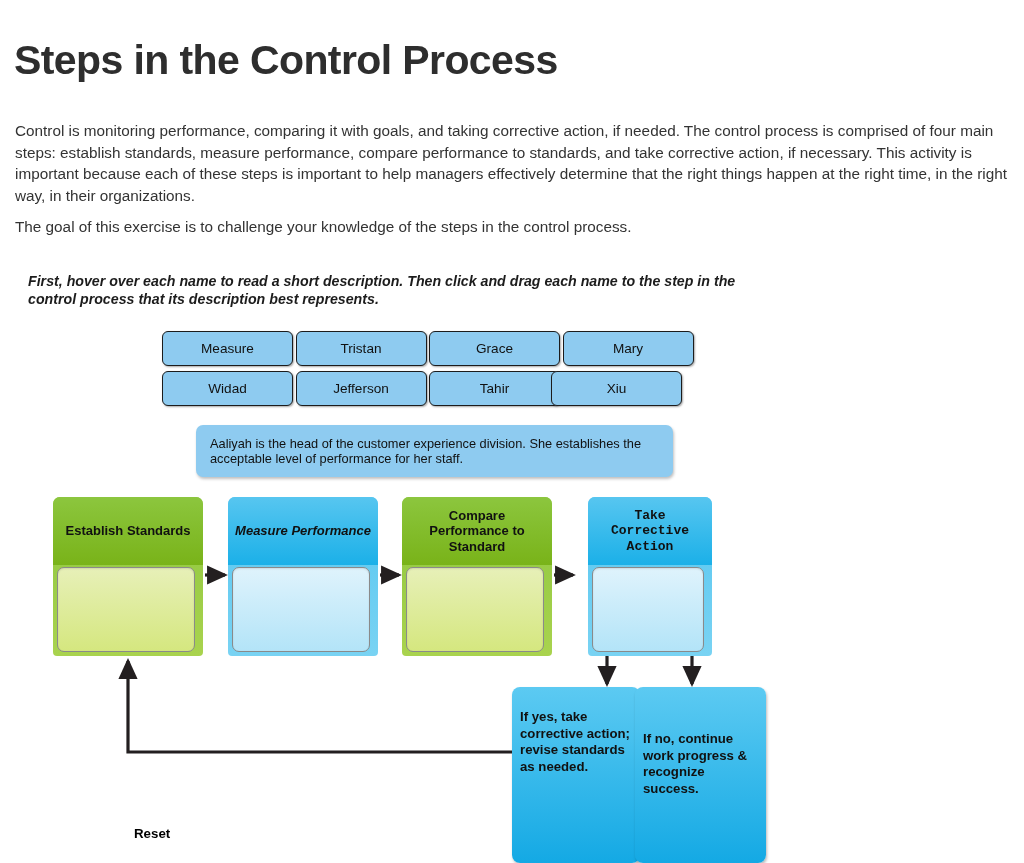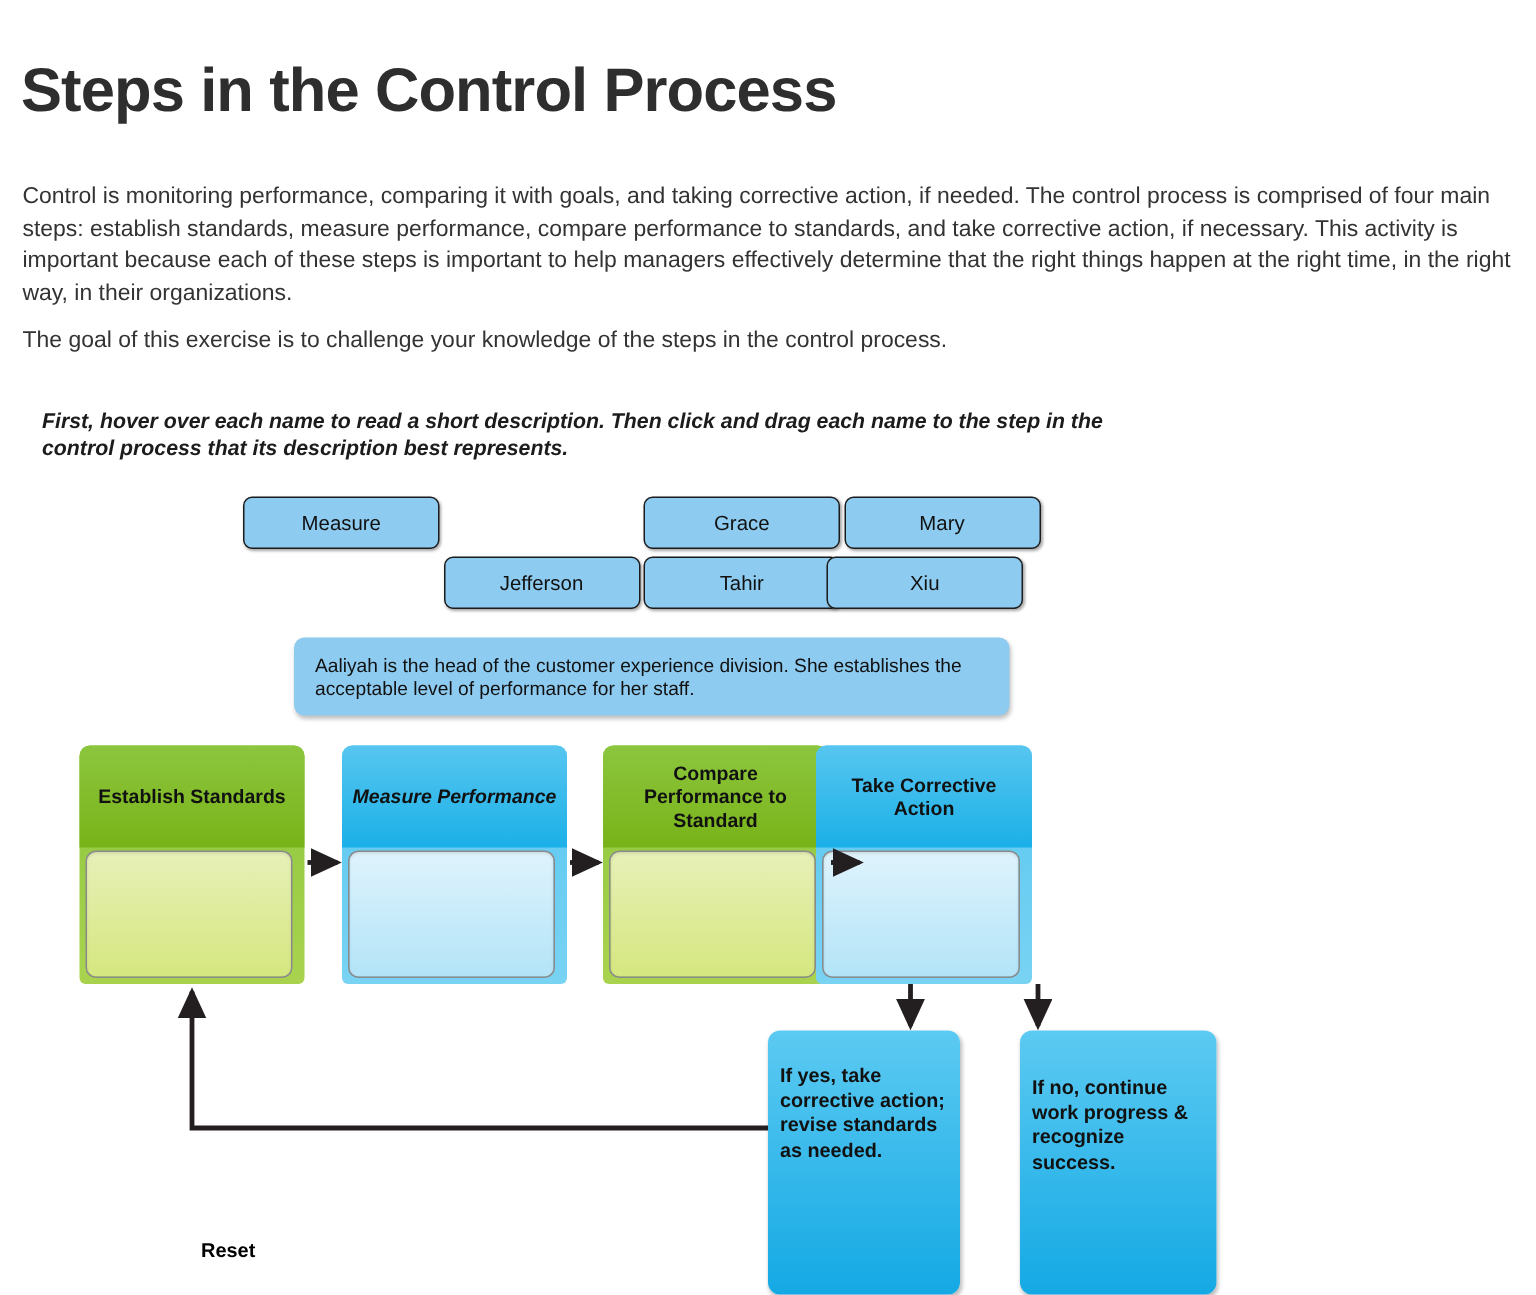--- a/index.html
+++ b/index.html
@@ -130,38 +130,38 @@
   }
   .step.blue .step-drop {
     background: linear-gradient(to bottom, #dff3fc 0%, #b3e4f8 100%);
   }
   .step.green { background: linear-gradient(to bottom,#8cc63e,#a9d34e); }
   .step.blue  { background: linear-gradient(to bottom,#57c6f0,#79d3f3); }
 
   #step-1 { left: 53px; }
   #step-2 { left: 228px; font-style: italic; }
   #step-3 { left: 402px; }
-  #step-4 { left: 544px; width: 144px; }
+  #step-4 { left: 588px; width: 124px; font-family: Liberation Mono, monospace; }
 
   
   .outcome {
     position: absolute;
     top: 687px; height: 176px;
     border-radius: 8px;
     background: linear-gradient(to bottom, #5ccaf2 0%, #14a9e4 100%);
     color: #111111;
     font-size: 13.2px;
     line-height: 16.5px;
     font-weight: bold;
     text-align: left;
     padding: 22px 8px 0 8px;
     box-shadow: 1px 2px 3px rgba(0,0,0,0.28);
   }
   #outcome-yes { left: 512px; width: 128px; }
-  #outcome-no  { left: 680px; width: 131px; padding-top: 30px; }
+  #outcome-no  { left: 635px; width: 131px; padding-top: 44px; }
 
   
   #connectors {
     position: absolute;
     left: 0; top: 0;
     width: 1024px; height: 863px;
     pointer-events: none;
   }
 
   
@@ -183,25 +183,31 @@
 <p id="intro-paragraph">Control is monitoring performance, comparing it with goals, and taking corrective action, if needed. The control process is comprised of four main steps: establish standards, measure performance, compare performance to standards, and take corrective action, if necessary. This activity is important because each of these steps is important to help managers effectively determine that the right things happen at the right time, in the right way, in their organizations.</p>
 
 <p id="goal-paragraph">The goal of this exercise is to challenge your knowledge of the steps in the control process.</p>
 
 <p id="instruction-text">First, hover over each name to read a short description. Then click and drag each name to the step in the control process that its description best represents.</p>
 
 <div id="name-tiles">
     <div class="name-tile" style="left: 0px; top: 0px;">
       <span>Measure</span>
     </div>
+    <div class="name-tile" style="left: 133.5px; top: 0px;">
+      <span>Tristan</span>
+    </div>
     <div class="name-tile" style="left: 267px; top: 0px;">
       <span>Grace</span>
     </div>
     <div class="name-tile" style="left: 400.5px; top: 0px;">
       <span>Mary</span>
+    </div>
+    <div class="name-tile" style="left: 0px; top: 39.5px;">
+      <span>Widad</span>
     </div>
     <div class="name-tile" style="left: 267px; top: 39.5px;">
       <span>Tahir</span>
     </div>
     <div class="name-tile" style="left: 133.5px; top: 39.5px;">
       <span>Jefferson</span>
     </div>
     <div class="name-tile" style="left: 389px; top: 39.5px;">
       <span>Xiu</span>
     </div>

